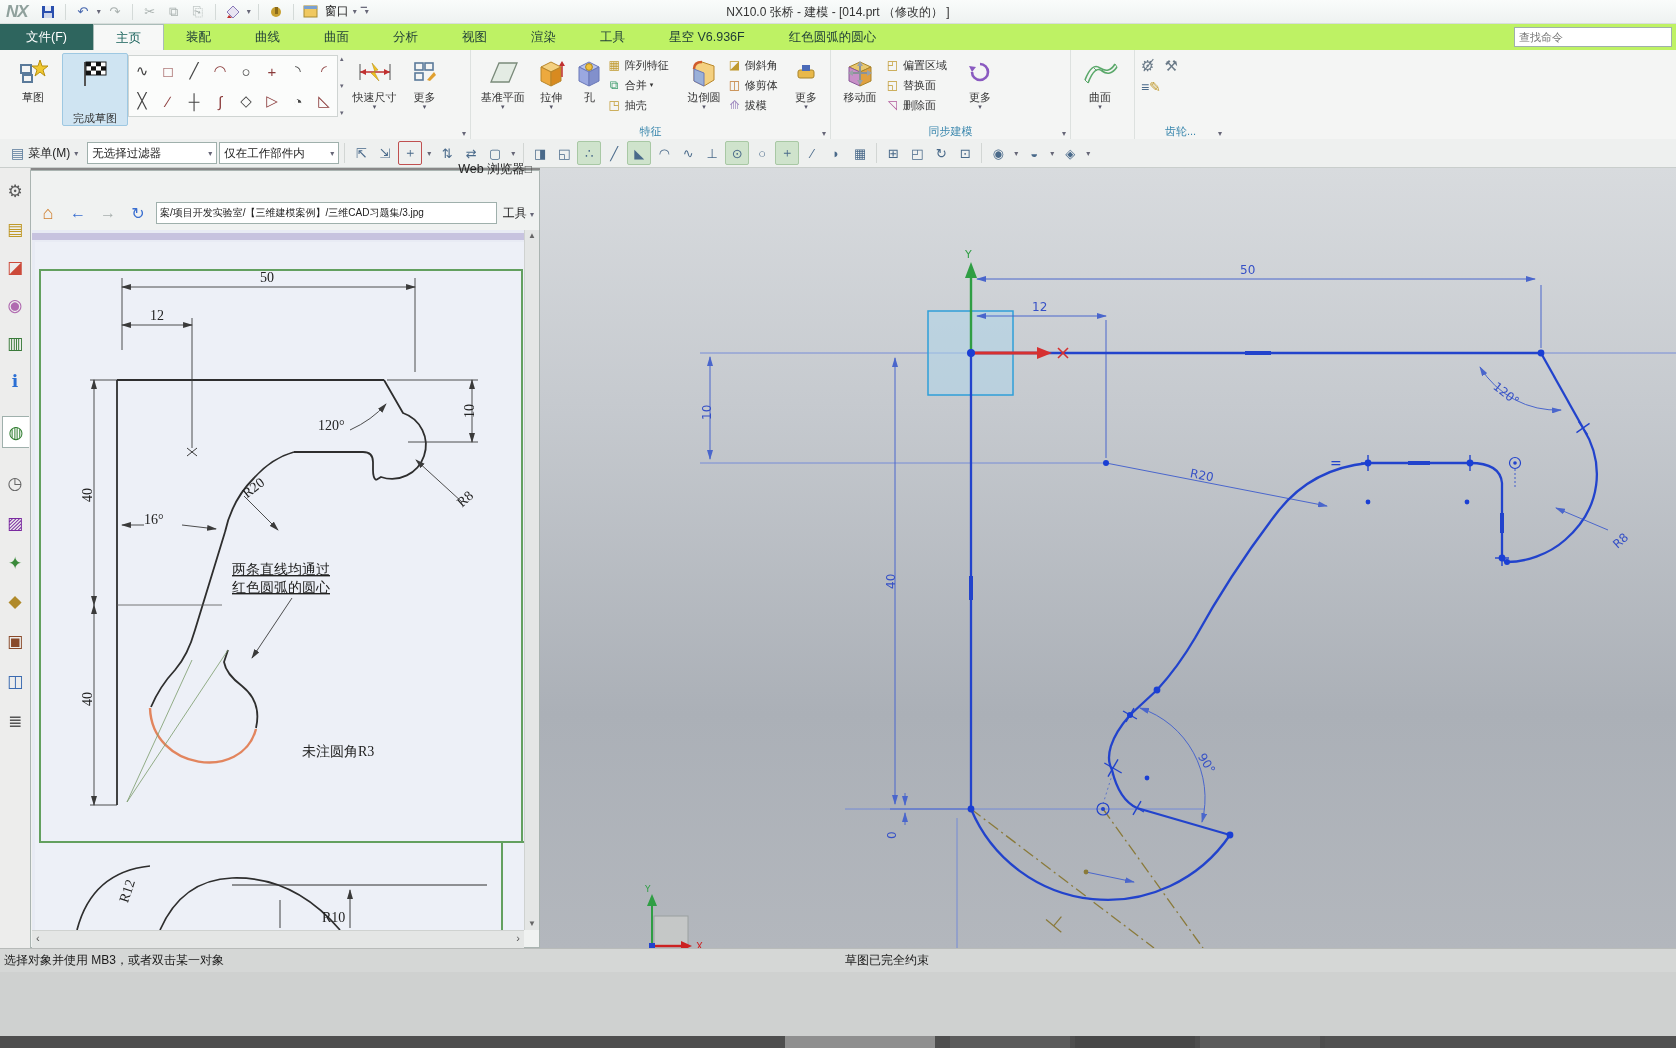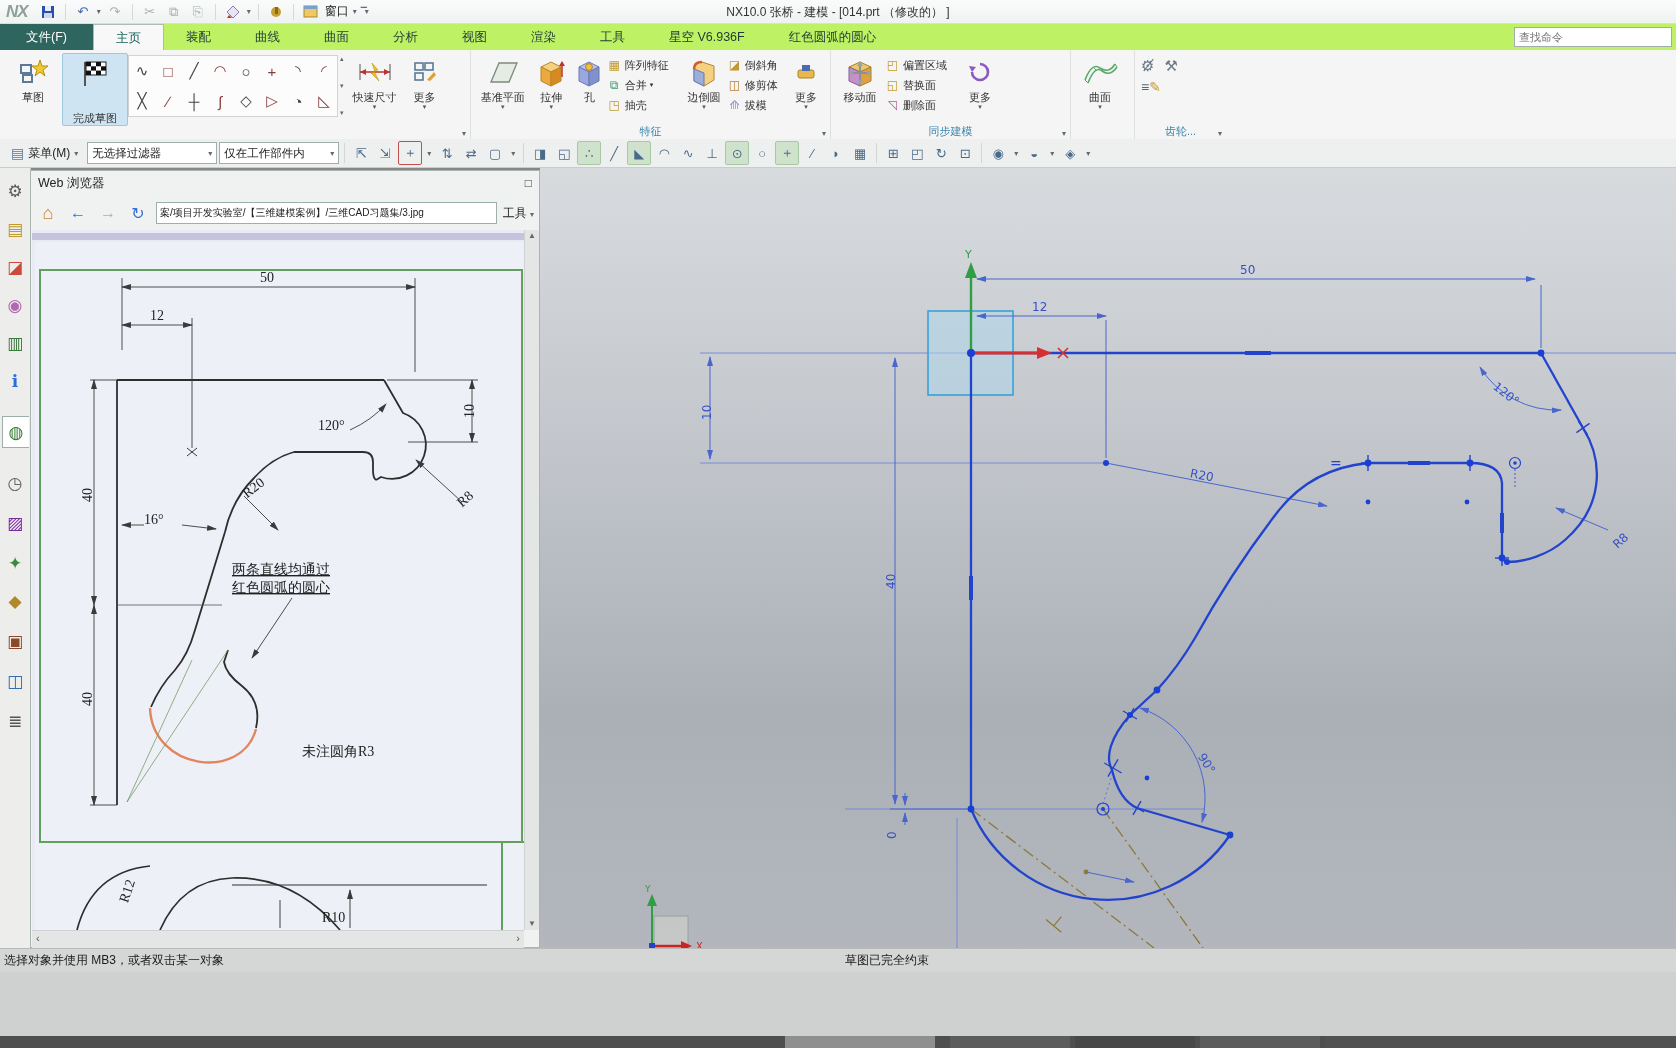--- a/index.html
+++ b/index.html
@@ -44,21 +44,21 @@
   .ti.on{background:#cfe3cc;border:1px solid #a8c8a4;}
   .ti.red{border:1px solid #c05050;}
   .ti.dd{width:10px;font-size:8px;color:#667;}
   .tsep{width:1px;height:20px;background:#d2d6d4;margin:0 3px;}
   
   #sidebar{left:0;top:168px;width:30px;height:780px;background:#ededec;border-right:1px solid #c6c9c7;}
   .sbi{position:absolute;left:2px;width:26px;height:30px;display:flex;align-items:center;justify-content:center;font-size:17px;}
   .sbi.active{background:#fff;border:1px solid #9fb0ac;border-right:none;}
   
   #browser{left:30px;top:170px;width:510px;height:778px;background:#f0f2f1;border:1px solid #aab4b1;box-sizing:border-box;}
-  #b-head{left:30px;top:170px;width:510px;height:26px;display:flex;align-items:center;justify-content:space-between;padding:0 8px;box-sizing:border-box;font-size:12.5px;color:#222;}
+  #b-head{left:30px;top:156px;width:510px;height:26px;display:flex;align-items:center;justify-content:flex-end;padding:0 8px;box-sizing:border-box;font-size:12.5px;color:#222;}
   #b-tools{left:30px;top:196px;width:510px;height:34px;display:flex;align-items:center;gap:6px;padding:0 6px;box-sizing:border-box;}
   .bnav{font-size:16px;width:24px;text-align:center;}
   #b-url{flex:1;height:20px;border:1px solid #9fb0ac;background:#fff;font-size:10px;padding:0 3px;color:#222;}
   #b-content{left:32px;top:230px;width:492px;height:700px;background:#e8ebf4;overflow:hidden;}
   #b-vscroll{left:524px;top:230px;width:14px;height:700px;background:#e4e6e5;border-left:1px solid #cfd2d0;font-size:8px;color:#666;text-align:center;}
   #b-hscroll{left:32px;top:930px;width:492px;height:17px;background:#e4e6e5;border-top:1px solid #cfd2d0;font-size:11px;color:#555;}
   .sthumb{position:absolute;background:#cdd0ce;border:1px solid #b5b8b6;}
   
   #canvas{left:540px;top:168px;width:1136px;height:780px;background:linear-gradient(180deg,#d8dbde 0%,#c6cacf 30%,#abb0b7 70%,#b3b7bd 100%);}
   

